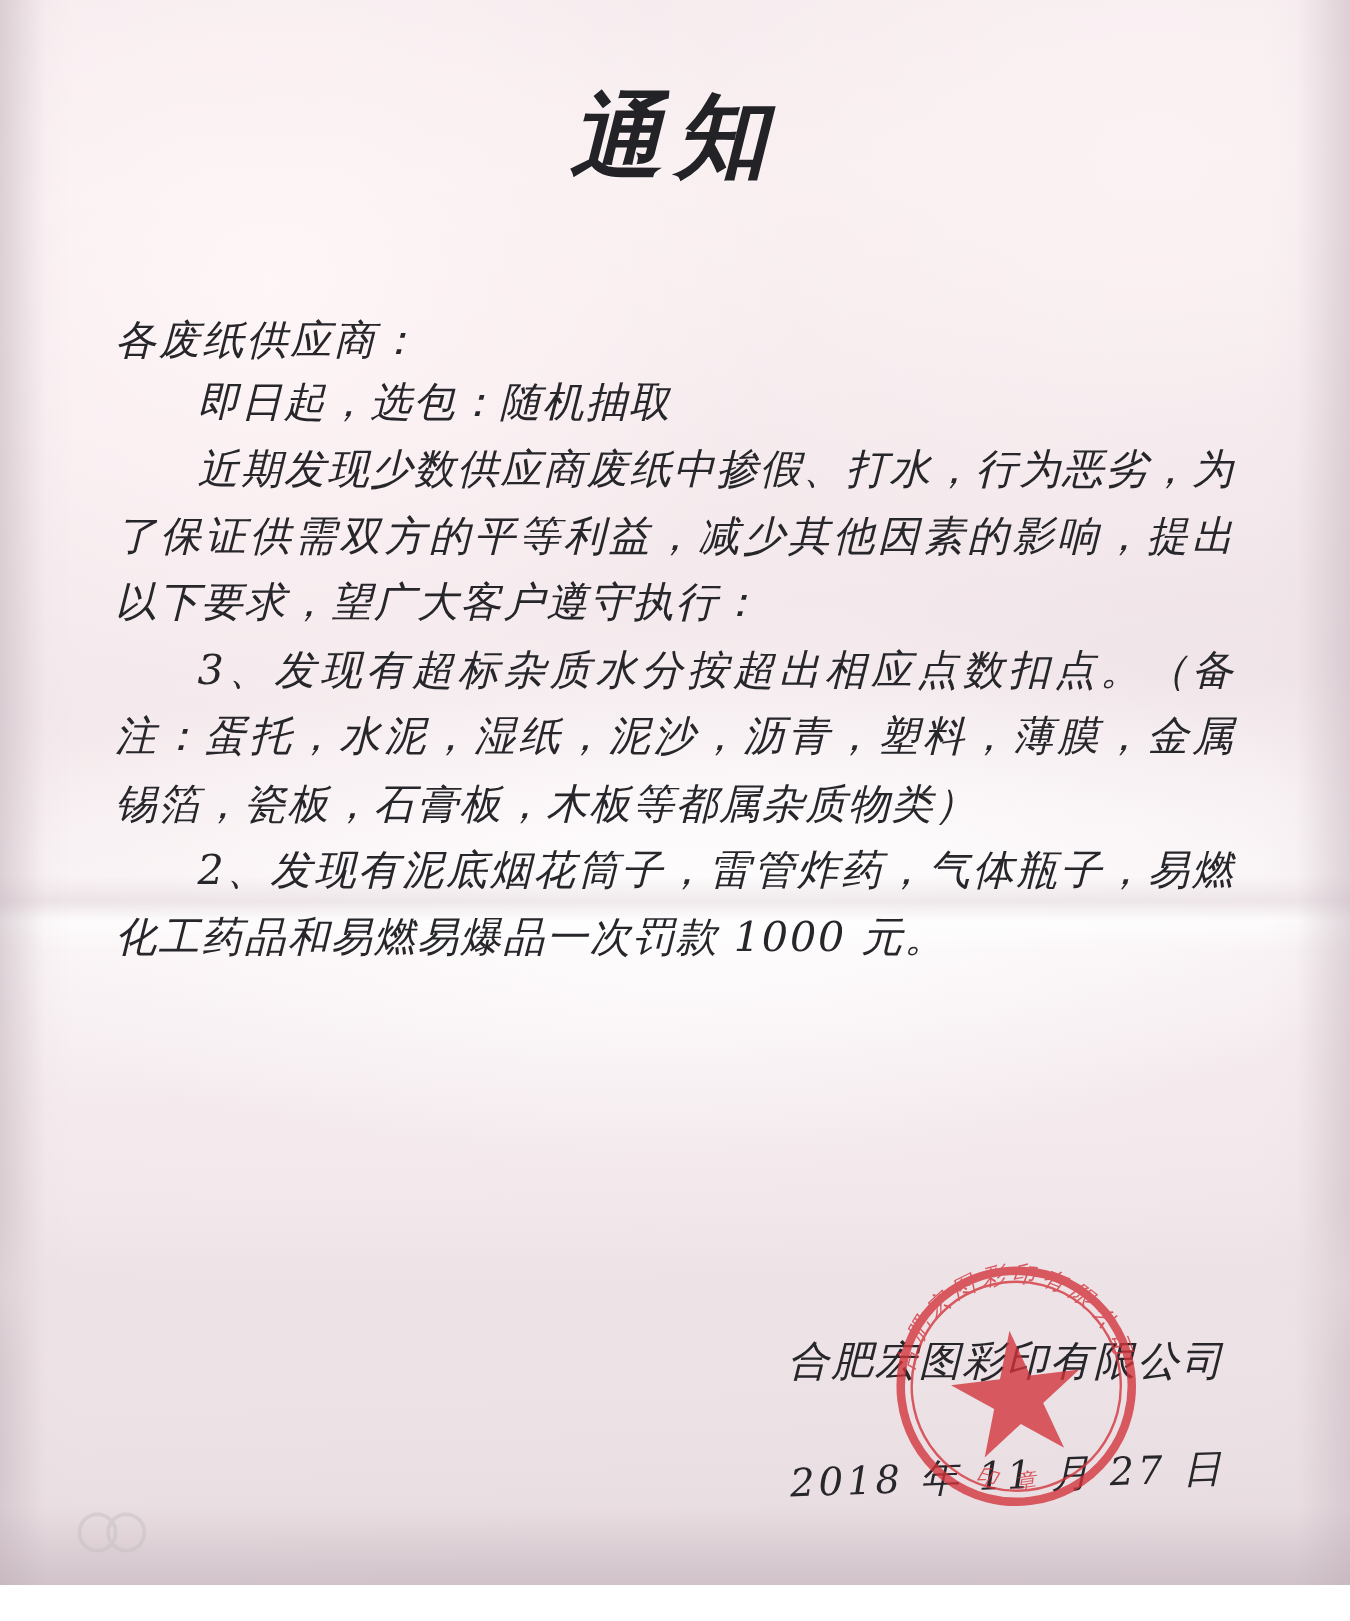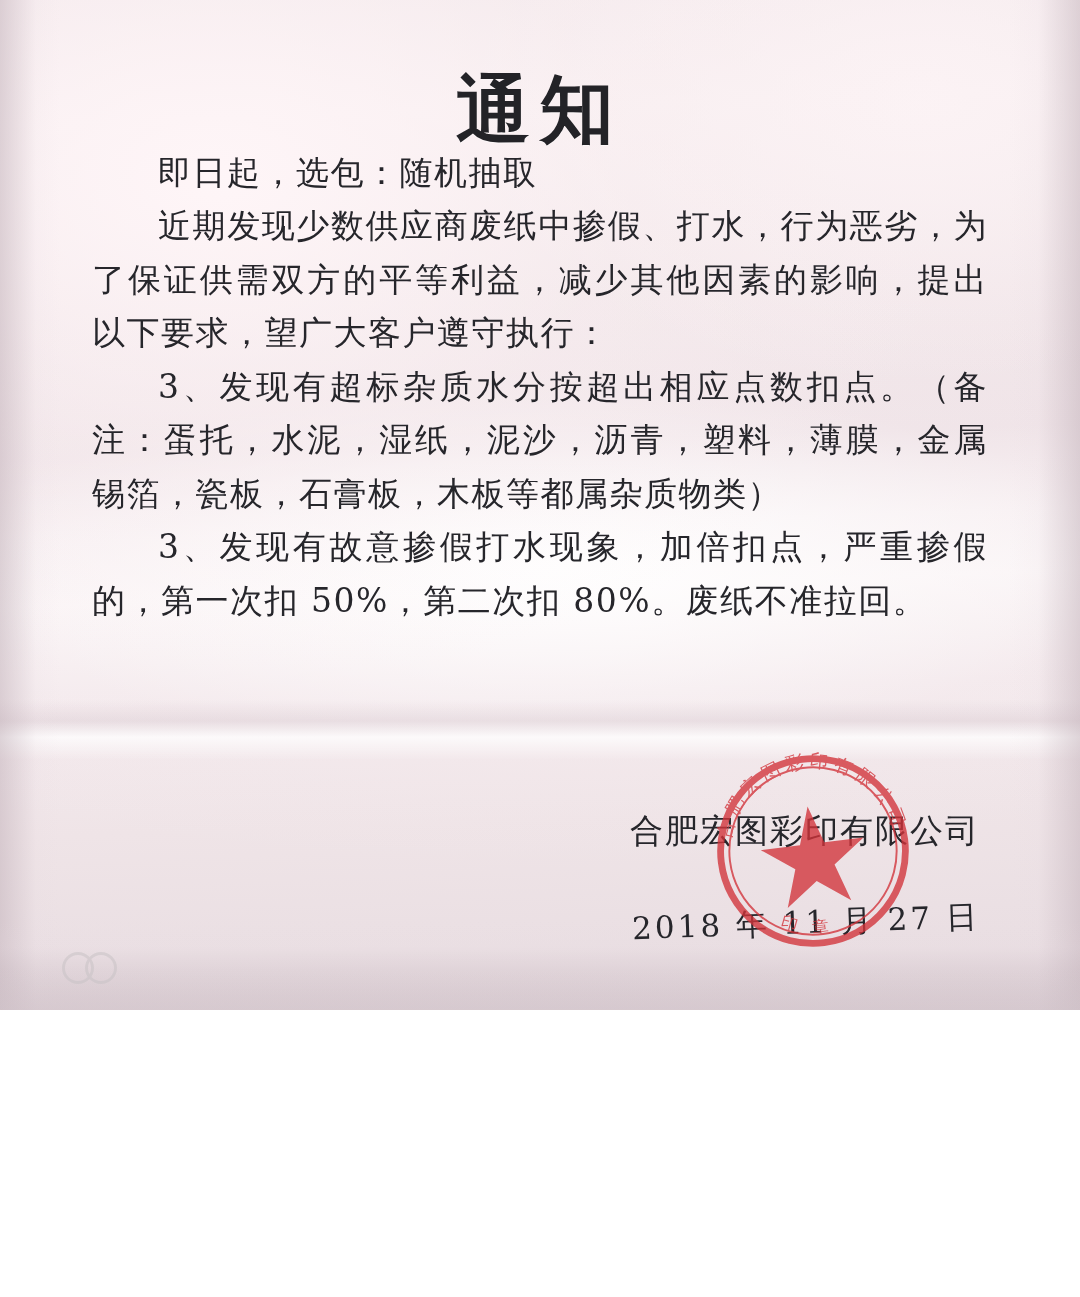--- a/index.html
+++ b/index.html
@@ -11,28 +11,29 @@
     width: 1080px;
     height: 1297px;
     overflow: hidden;
     font-family: "DejaVu Serif", "Liberation Serif", serif;
   }
 
   
   #paper {
     position: relative;
     width: 1080px;
-    height: 1010px;
+    height: 1268px;
     background:
       radial-gradient(ellipse 70% 50% at 20% 18%, rgba(255,246,248,0.95) 0%, rgba(250,240,242,0.35) 55%, rgba(255,255,255,0) 100%),
       radial-gradient(ellipse 60% 40% at 85% 10%, rgba(252,243,245,0.9) 0%, rgba(255,255,255,0) 70%),
       radial-gradient(ellipse 90% 30% at 50% 56%, rgba(255,255,255,0.95) 0%, rgba(246,237,240,0.2) 60%, rgba(255,255,255,0) 100%),
       linear-gradient(178deg, #f3e9ec 0%, #f7eef0 12%, #f2e7ea 30%, #efe3e7 44%,
                       #f8f1f3 52%, #fbf6f7 58%, #f4eaed 68%, #efe4e7 80%, #eadfe3 92%, #e6dadf 100%);
     overflow: hidden;
+    font-style: italic;
   }
   
   #paper::before {
     content: "";
     position: absolute;
     left: 0; right: 0; top: 700px; height: 60px;
     background: linear-gradient(180deg, rgba(210,196,202,0.0) 0%, rgba(206,190,198,0.30) 35%, rgba(255,255,255,0.75) 62%, rgba(255,255,255,0.0) 100%);
     pointer-events: none;
   }
   #paper::after {
@@ -158,29 +159,30 @@
 <div id="paper">
 
   <div class="edge-shade-left"></div>
   <div class="edge-shade-right"></div>
   <div class="edge-shade-bottom"></div>
 
   <div class="doc">
 
     <div class="doc-title">通知</div>
 
+    <div class="salutation">各废纸供应商：</div>
 
     <p class="body-line indent gap-md">即日起，选包：随机抽取</p>
 
     <p class="body-line indent para">近期发现少数供应商废纸中掺假、打水，行为恶劣，为了保证供需双方的平等利益，减少其他因素的影响，提出以下要求，望广大客户遵守执行：</p>
 
     <p class="body-line indent gap-md">3、发现有超标杂质水分按超出相应点数扣点。（备注：蛋托，水泥，湿纸，泥沙，沥青，塑料，薄膜，金属锡箔，瓷板，石膏板，木板等都属杂质物类）</p>
 
-
-    <p class="body-line indent gap-md">3、发现有故意掺假打水现象，加倍扣点，严重掺假的，第一次扣 50%，第二次扣 80%。废纸不准拉回。</p>
+    <p class="body-line indent gap-md">2、发现有泥底烟花筒子，雷管炸药，气体瓶子，易燃化工药品和易燃易爆品一次罚款 1000 元。</p>
+
 
   </div>
 
   <div class="sign-block">
     <div class="company">合肥宏图彩印有限公司</div>
     <div class="date">2018 年 11 月 27 日</div>
   </div>
 
   <div class="seal">
     <svg viewBox="0 0 220 220" xmlns="http://www.w3.org/2000/svg">

